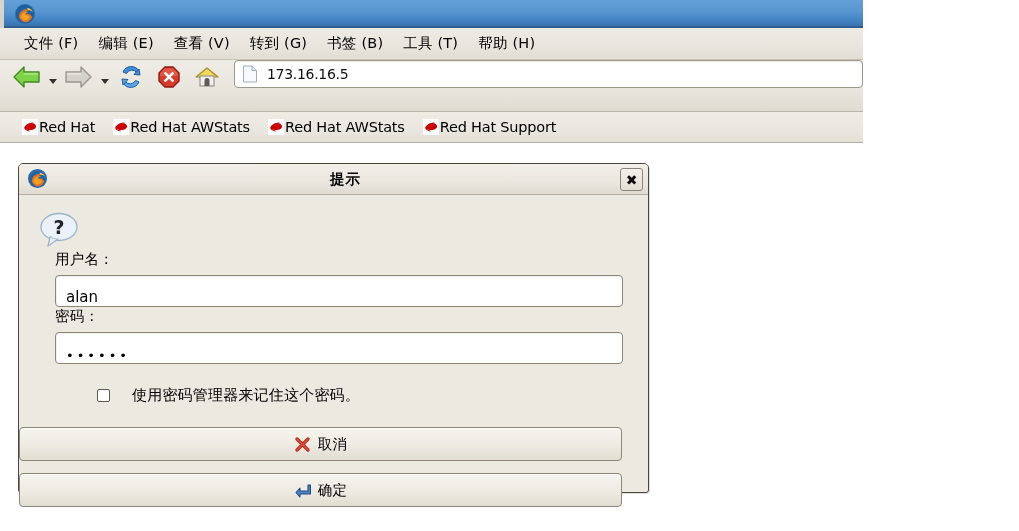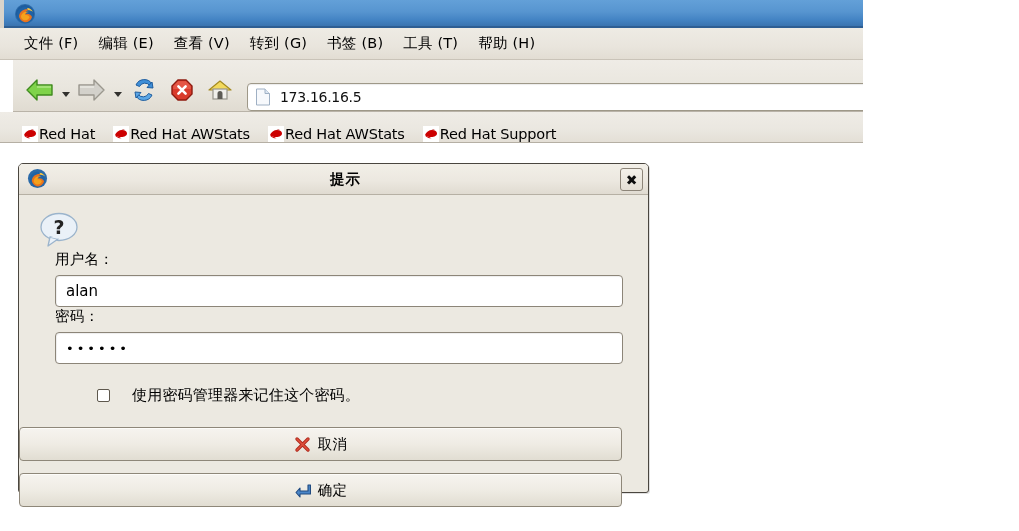--- a/index.html
+++ b/index.html
@@ -71,22 +71,21 @@
 
   .navbar {
     position: absolute;
     left: 0; top: 60px;
     width: 863px;
     height: 52px;
     background: linear-gradient(to bottom, #efece6 0%, #e9e6de 55%, #e0dbd1 100%);
     border-bottom: 1px solid #b9b3a8;
     box-sizing: border-box;
     display: flex;
-    align-items: flex-end;
-    margin-left: 13px;
+    align-items: flex-start;
   }
 
   .navbtn {
     position: relative;
     width: 38px; height: 38px;
     display: flex; align-items: center; justify-content: center;
   }
   .navbtn.first { margin-left: 8px; }
   .navcaret {
     width: 14px; height: 38px;
@@ -127,21 +126,21 @@
 
   .bookmarkbar {
     position: absolute;
     left: 0; top: 112px;
     width: 998px;
     height: 31px;
     background: linear-gradient(to bottom, #efece6 0%, #eae7e0 60%, #e4dfd6 100%);
     border-bottom: 1px solid #b5afa4;
     box-sizing: border-box;
     display: flex;
-    align-items: flex-end;
+    align-items: center;
     padding-left: 22px;
   }
   .bookmark {
     display: flex;
     align-items: center;
     margin-right: 18px;
     white-space: nowrap;
   }
   .bm-icon { width: 16px; height: 16px; flex: none; }
   .bm-label {
@@ -240,21 +239,21 @@
     margin-bottom: 6px;
     letter-spacing: 0.2px;
   }
   .field-label.pw { }
   .text-input {
     height: 32px;
     background: #ffffff;
     border: 1px solid #8c8578;
     border-radius: 4px;
     display: flex;
-    align-items: center;
+    align-items: flex-end;
     padding-left: 10px;
     box-sizing: border-box;
     box-shadow: inset 1px 1px 1px rgba(0,0,0,0.07);
   }
   .text-input .val {
     font-size: 15px;
     color: #000000;
   }
   .text-input .val.pw {
     font-size: 13px;

